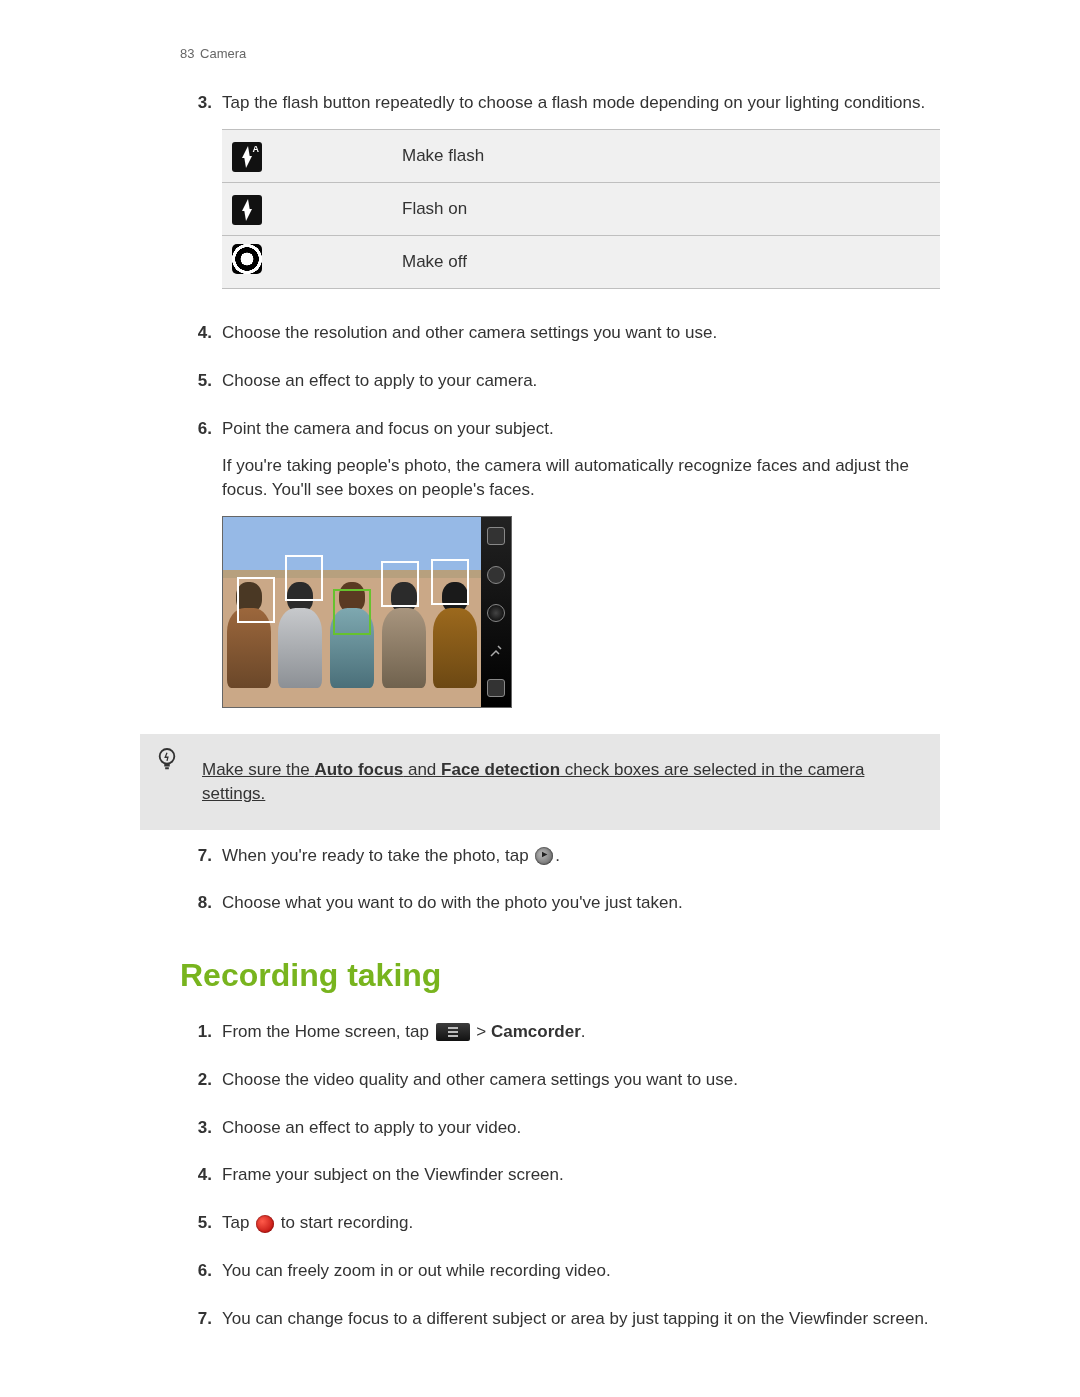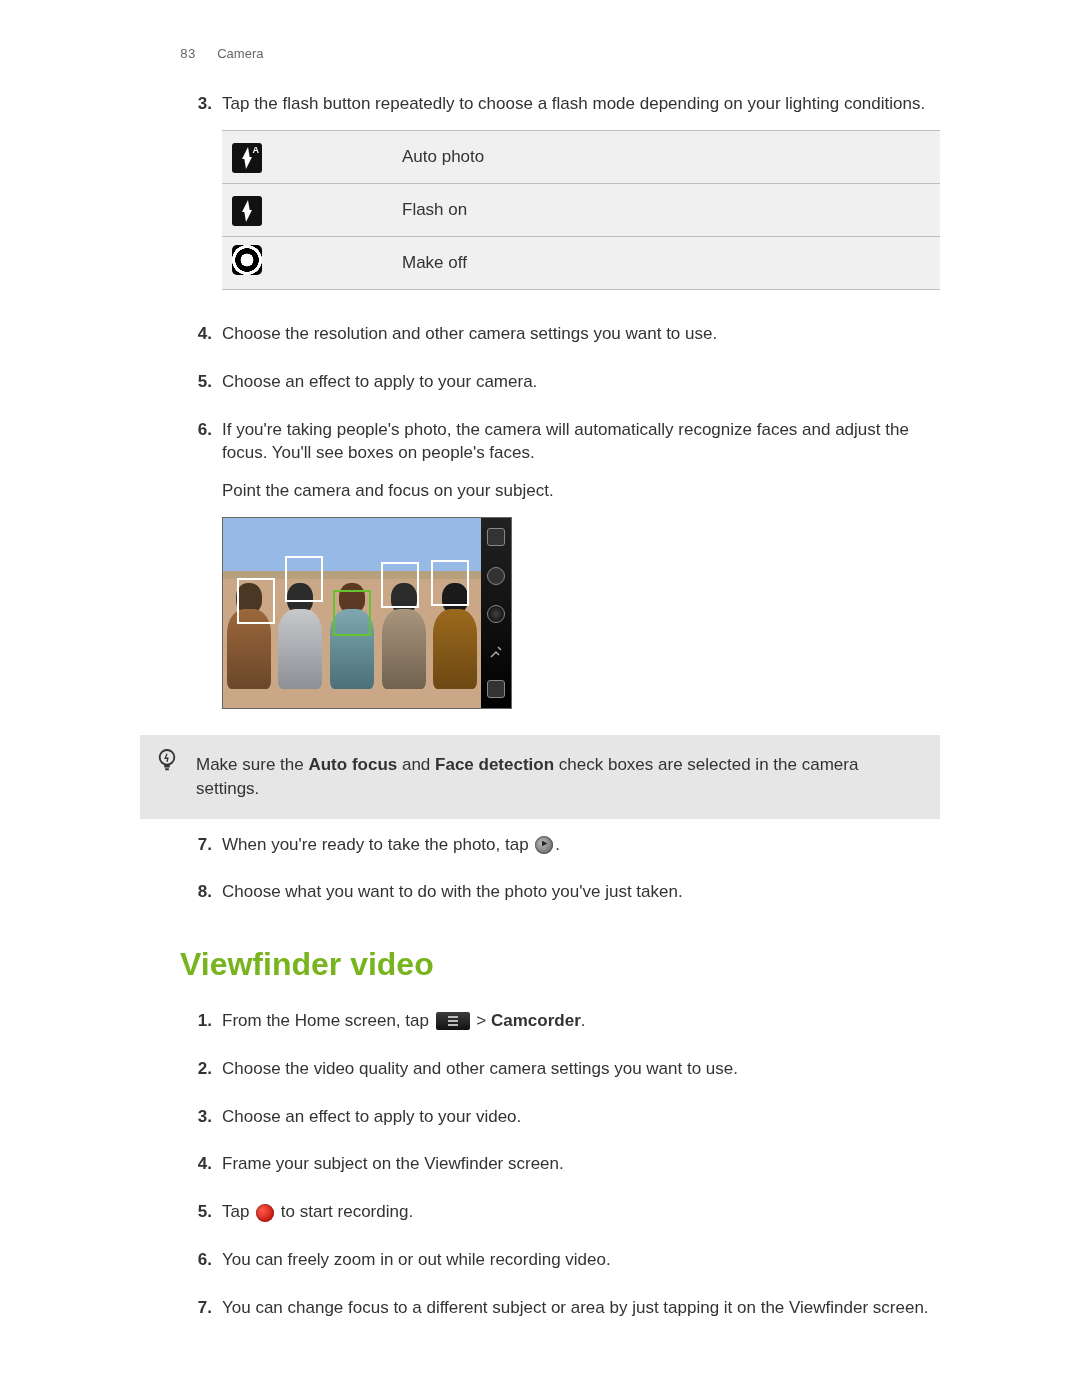--- a/index.html
+++ b/index.html
@@ -14,21 +14,21 @@
   }
   .page {
     padding: 45px 140px 40px 180px;
     position: relative;
   }
   .pagehead {
     font-size: 13px;
     color: #666;
     margin-bottom: 28px;
   }
-  .pagehead .num { margin-right: 18px; font-family: Liberation Mono, monospace; }
+  .pagehead .num { margin-right: 2px; }
   .step {
     display: flex;
     margin-bottom: 10px;
   }
   .step .num {
     width: 32px;
     flex: 0 0 32px;
     text-align: right;
     padding-right: 10px;
     font-weight: 600;
@@ -168,21 +168,21 @@
     background:#e6e6e6;
     padding:14px 14px 14px 52px;
     position:relative;
     margin:12px 0 14px -40px;
   }
   .tipbox .bulb {
     position:absolute;
     left:16px; top:12px;
     width:20px;
   }
-  .tipbox p { margin:4px; }
+  .tipbox p { margin:10px;text-decoration:underline; }
   .bold { font-weight:600; }
 
   
   .inline-icon {
     display:inline-block;
     vertical-align:middle;
     margin:0 2px;
   }
   .shutter {
     width:18px;height:18px;border-radius:50%;
@@ -244,21 +244,21 @@
 
       <table class="flash-table">
         <tbody>
             <tr>
           <td class="iconcell">
             <span class="iconbox square">
               <span class="bolt"></span>
                   <span class="sup">A</span>
             </span>
           </td>
-          <td>Auto photo</td>
+          <td>Make flash</td>
         </tr>
         <tr>
           <td class="iconcell">
             <span class="iconbox square">
               <span class="bolt"></span>
             </span>
           </td>
           <td>Flash on</td>
         </tr>
         <tr>
@@ -282,22 +282,22 @@
   <div class="step">
     <div class="num">5.</div>
     <div class="body">
         <p>Choose an effect to apply to your camera.</p>
       </div>
   </div>
 
   <div class="step">
     <div class="num">6.</div>
     <div class="body">
+      <p>Point the camera and focus on your subject.</p>
       <p>If you're taking people's photo, the camera will automatically recognize faces and adjust the focus. You'll see boxes on people's faces.</p>
-      <p>Point the camera and focus on your subject.</p>
 
       <div class="viewfinder">
         <div class="body-row">
           <div class="person">
               <div class="head h1"></div>
               <div class="torso t1"></div>
             </div>
           <div class="person">
               <div class="head h2"></div>
               <div class="torso t2"></div>
@@ -357,21 +357,21 @@
     </div>
   </div>
 
   <div class="step">
     <div class="num">8.</div>
     <div class="body">
         <p>Choose what you want to do with the photo you've just taken.</p>
       </div>
   </div>
 
-  <h1 class="section">Viewfinder video</h1>
+  <h1 class="section">Recording taking</h1>
 
   <div class="step">
     <div class="num">1.</div>
     <div class="body">
       <p>
         <span>From the Home screen, tap </span><span class="inline-icon home-btn"></span><span> &gt; </span><span class="bold">Camcorder</span><span>.</span>
       </p>
     </div>
   </div>
 

